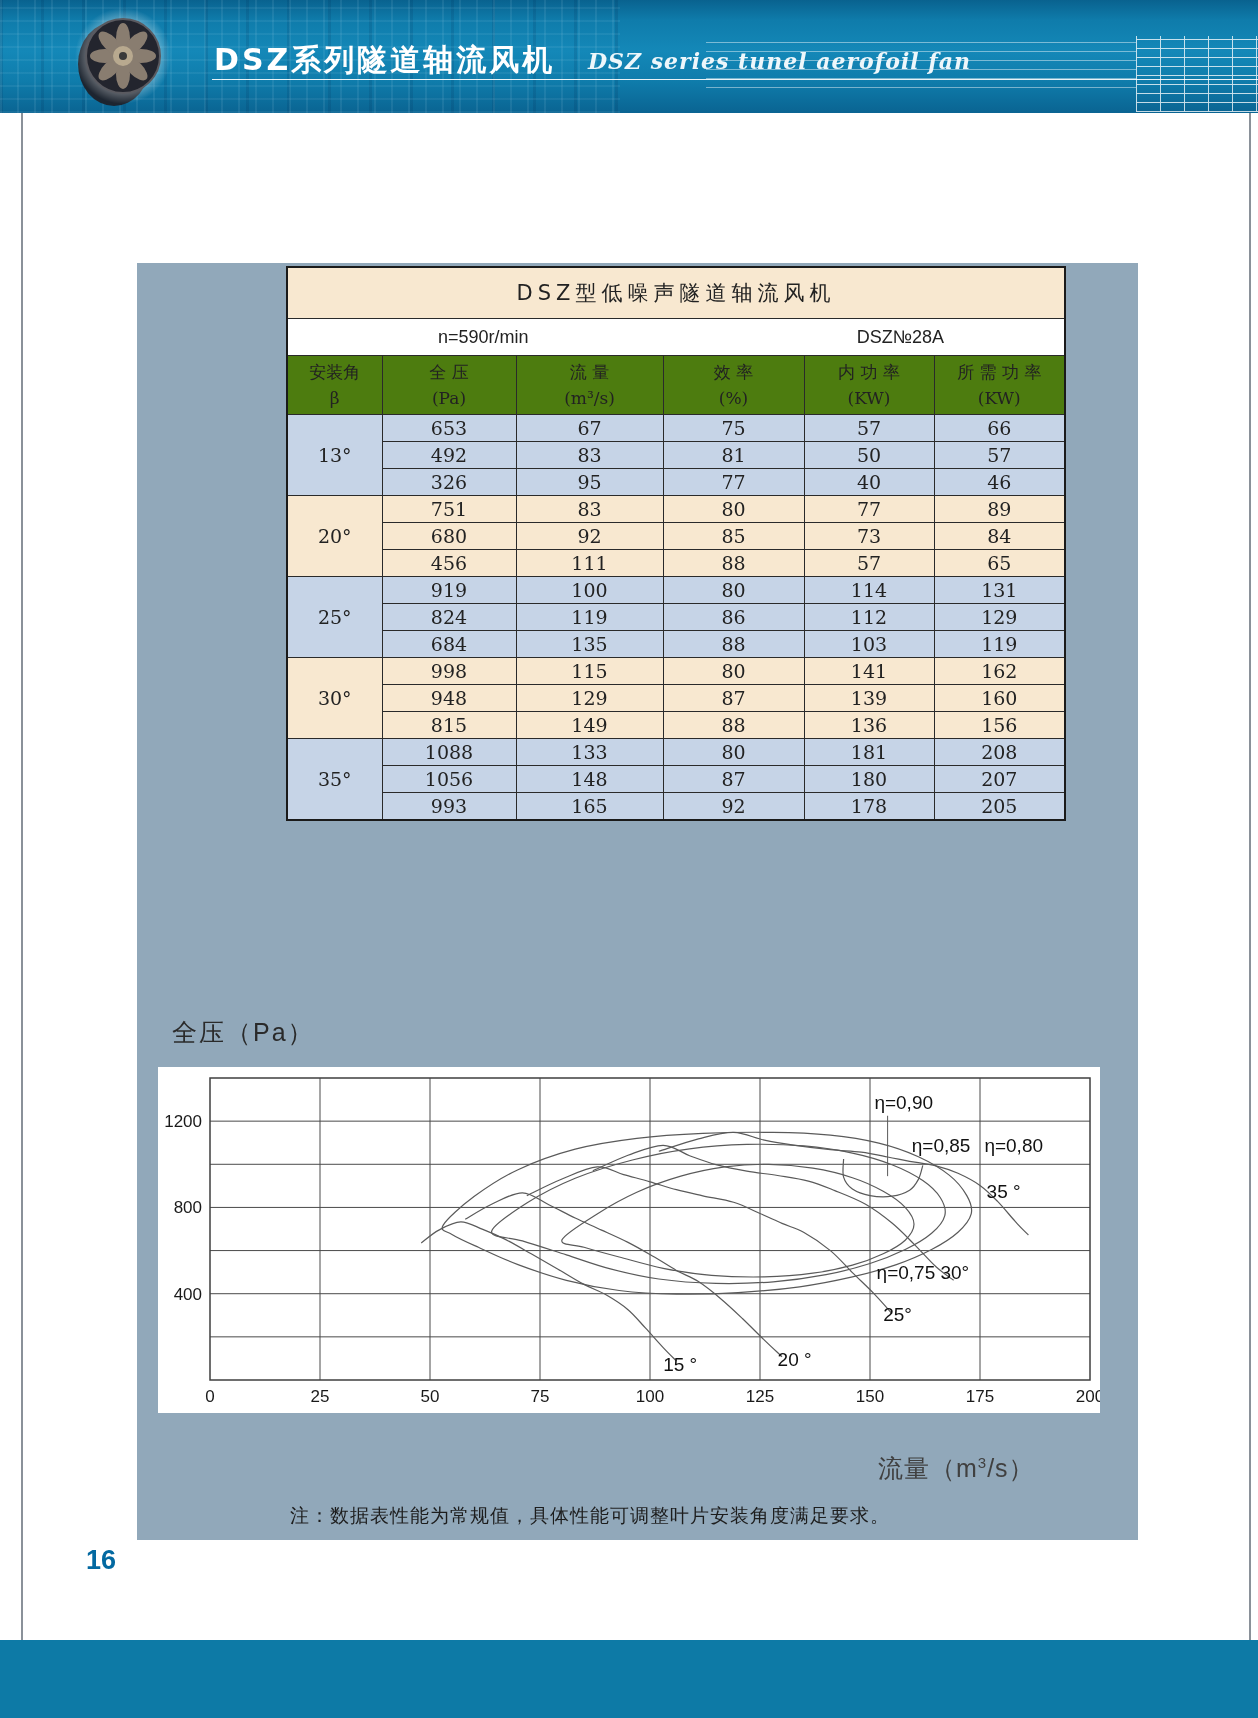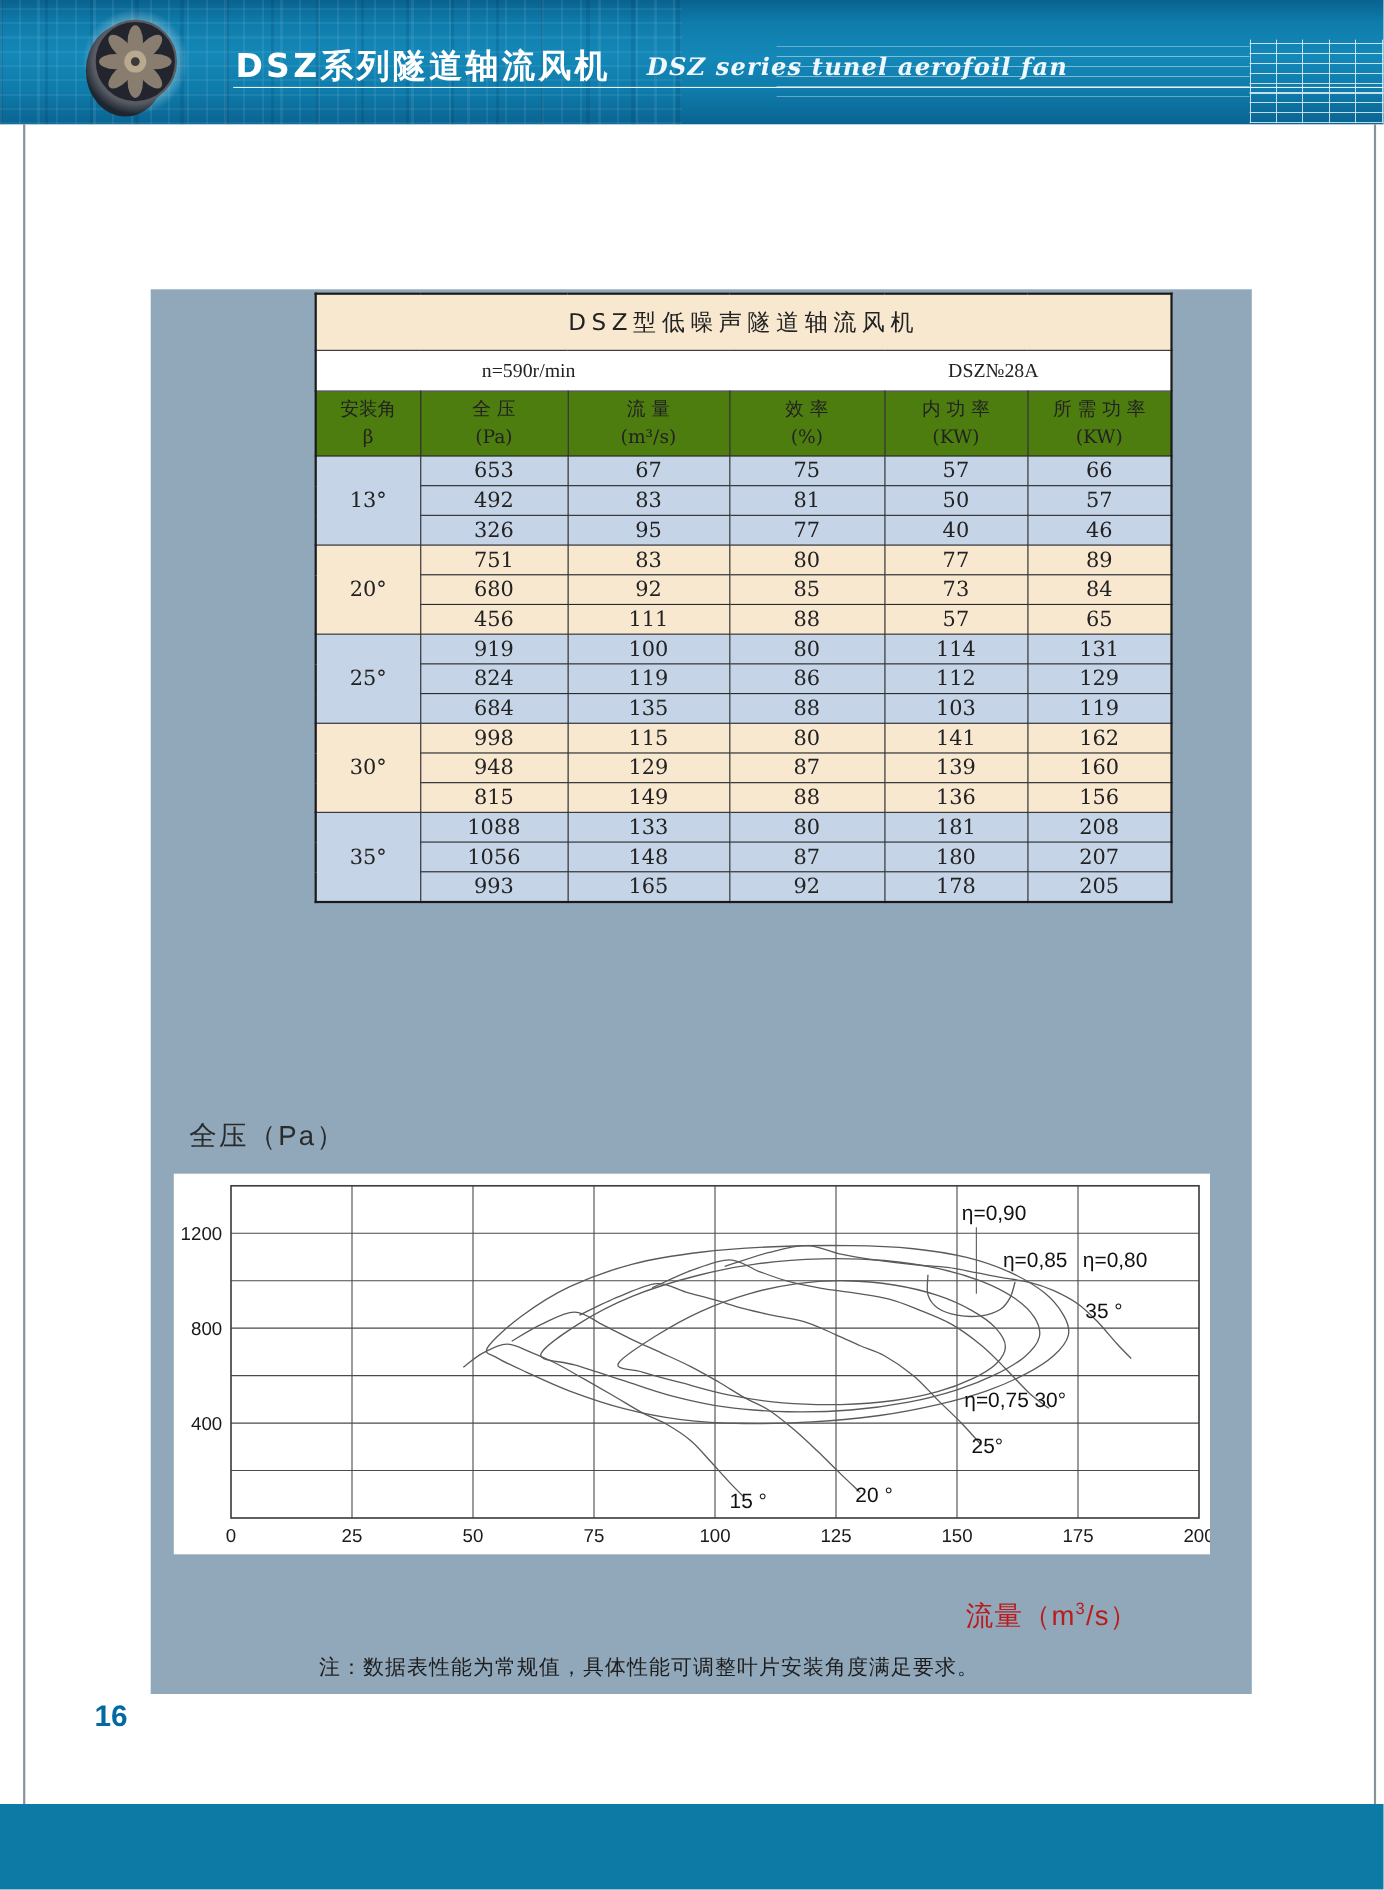--- a/index.html
+++ b/index.html
@@ -35,30 +35,30 @@
   
   .panel{position:absolute;left:137px;top:263px;width:1001px;height:1277px;background:#91a8ba;}
 
   
   table.perf{position:absolute;left:247px;top:266px;width:778px;border-collapse:collapse;
     table-layout:fixed;border:2px solid #1a1a1a;margin-left:39px;}
   table.perf td{border:1px solid #2a2a2a;text-align:center;vertical-align:middle;padding:0;color:#222;}
   tr.title-row td{height:50px;background:#f8e8d0;font-family:"DejaVu Sans",sans-serif;
     font-size:21px;letter-spacing:5px;}
   tr.sub-row td{height:36px;background:#ffffff;font-size:18px;}
-  .sub-flex{display:flex;justify-content:space-between;padding:0 120px 0 150px;font-family:Liberation Serif, serif;}
+  .sub-flex{display:flex;justify-content:space-between;padding:0 120px 0 150px;}
   tr.head-row td{height:58px;background:#4d7c0f;font-family:"DejaVu Serif",serif;font-size:17px;line-height:1.55;}
   tr.data-row td{height:26px;font-family:"DejaVu Serif",serif;font-size:19px;}
   tr.tone-blue td{background:#c6d4e7;}
   tr.tone-cream td{background:#f8e8d0;}
 
   
   .yaxis-title{position:absolute;left:172px;top:1016px;font-size:25px;color:#2a2a2a;letter-spacing:2px;}
   .chart-panel{position:absolute;left:158px;top:1067px;width:942px;height:346px;background:#fff;}
-  .xaxis-title{position:absolute;left:878px;top:1452px;font-size:25px;color:#b91c1c;letter-spacing:1px;}
+  .xaxis-title{position:absolute;left:878px;top:1452px;font-size:25px;color:#404040;letter-spacing:1px;}
   .xaxis-title sup{font-size:15px;}
   .note{position:absolute;left:90px;top:1503px;width:1000px;text-align:center;
     font-size:19px;font-weight:normal;color:#1d1d1d;letter-spacing:1px;}
   .page-number{position:absolute;left:86px;top:1545px;font-size:27px;color:#0369a1;font-weight:bold;}
   .footer-bar{position:absolute;left:0;top:1640px;width:1258px;height:78px;background:#0d7aa6;}
 </style>
 </head>
 <body>
 
 <div id="page">

